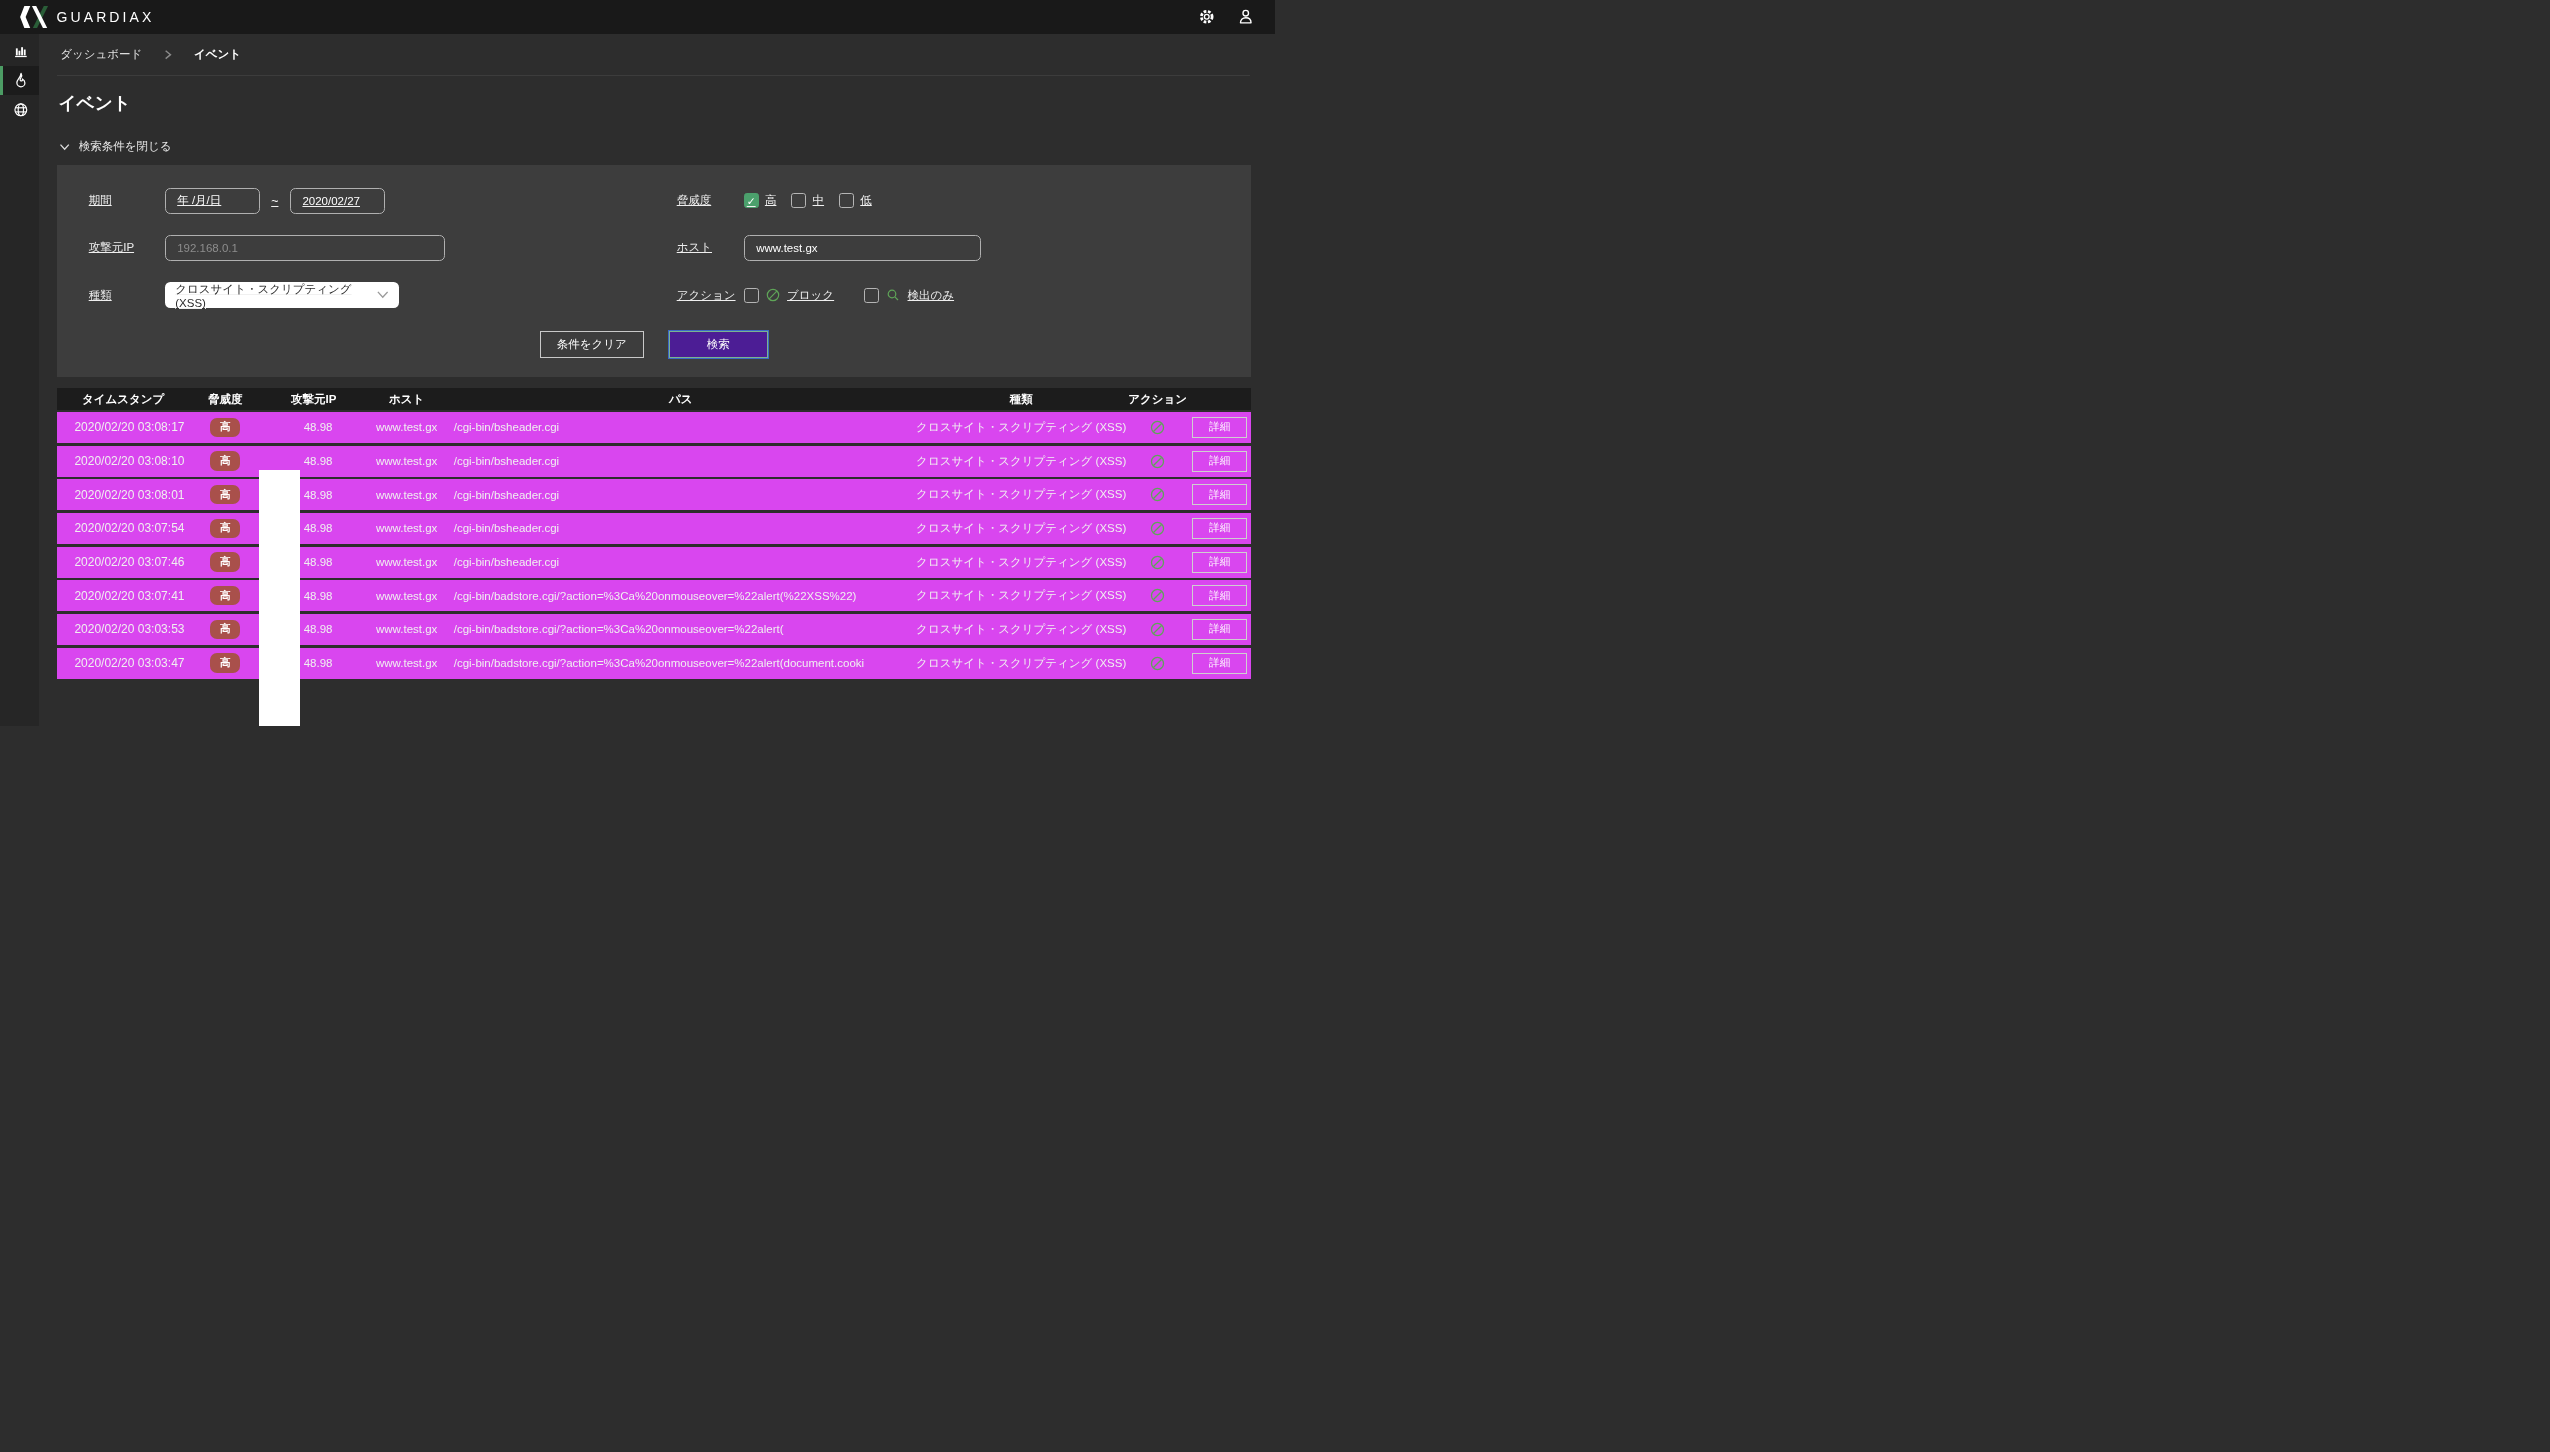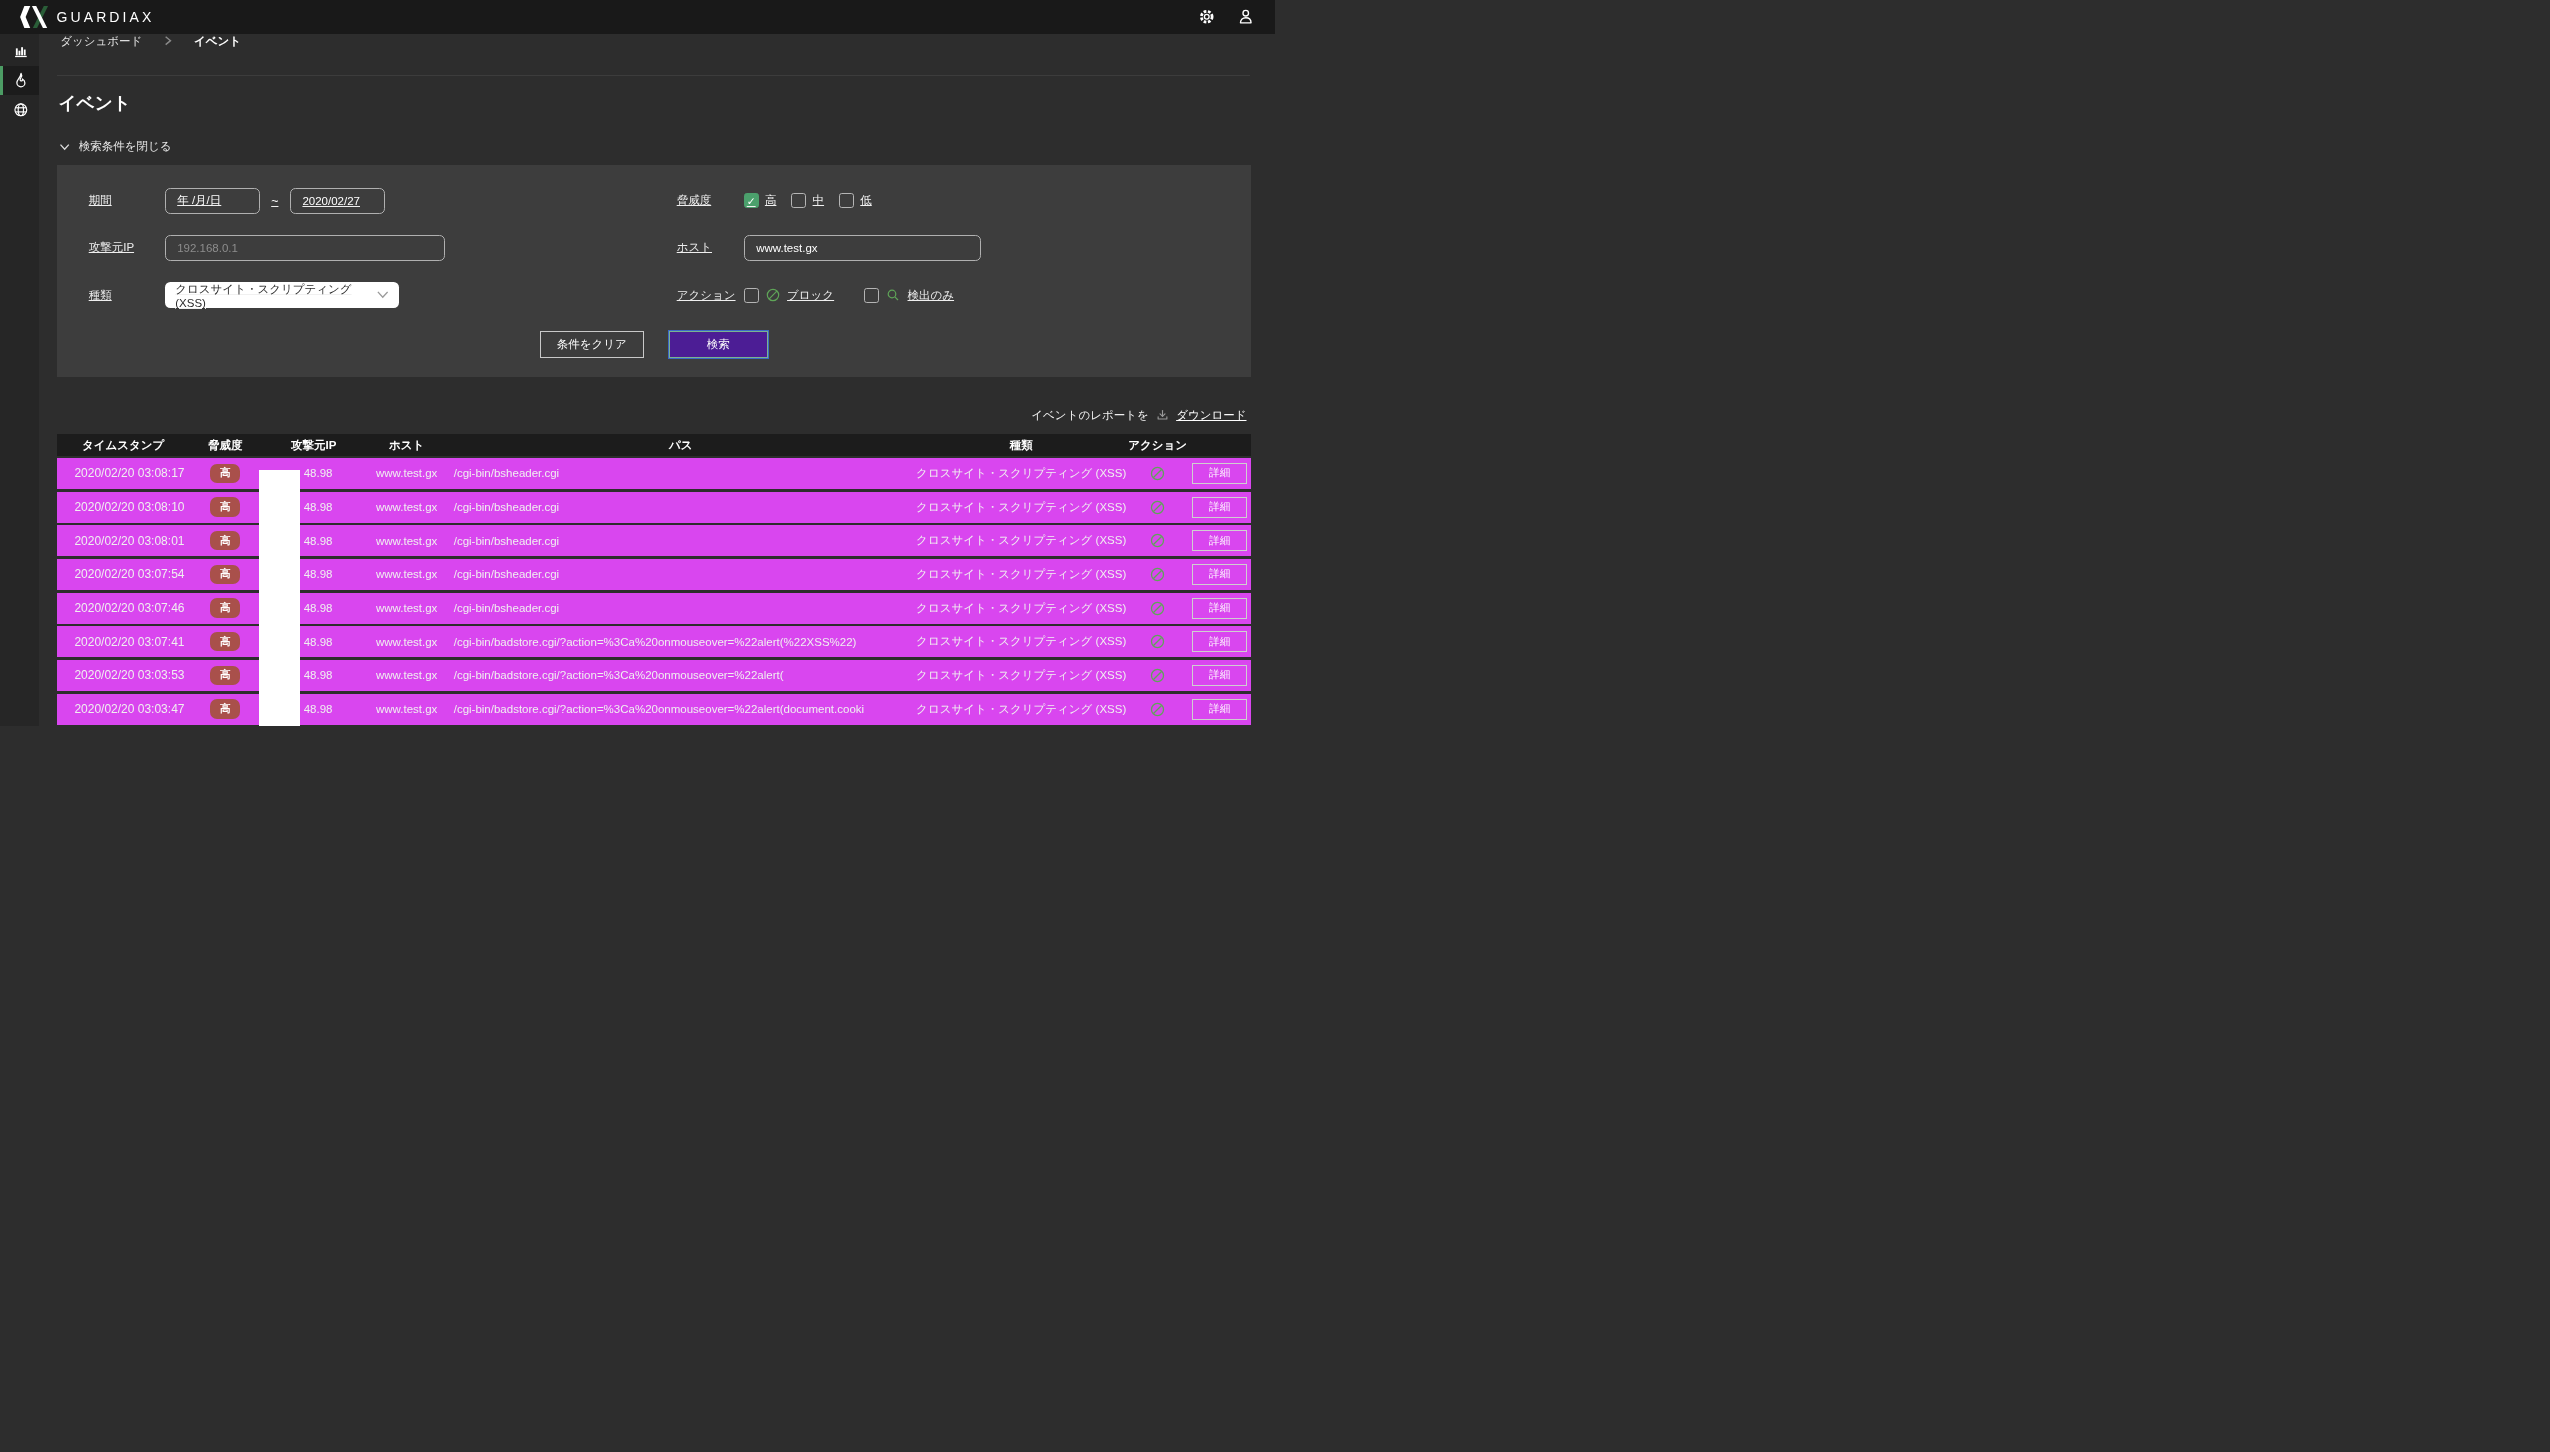--- a/index.html
+++ b/index.html
@@ -24,21 +24,21 @@
     position:fixed; top:34px; left:0; width:39px; height:692px;
     background:#262626; z-index:15; padding-top:1.8px;
   }
   .side-item {
     width:39px; height:29px; display:flex; align-items:center; justify-content:center;
     cursor:pointer; border-left:3.5px solid transparent; margin-bottom:0.9px;
   }
   .side-item.active { background:#1c1c1c; border-left-color:#4c9c64; }
   
   .content { position:absolute; top:34px; left:39px; width:1236px; padding:0 25px 0 17.7px; }
-  .breadcrumb { height:41px; display:flex; gap:21px; padding-left:3.5px; }
+  .breadcrumb { height:41px; display:flex; align-items:center; gap:21px; padding-left:3.5px; }
   .crumb { color:#e3e3e3; cursor:pointer; }
   .crumb.current { font-weight:bold; color:#fff; cursor:default; }
   .divider { height:0.9px; background:#3c3c3c; width:100%; }
   .page-title { font-size:17.7px; font-weight:bold; color:#fff; margin:15px 0 0 1.8px; }
   .filter-toggle { margin:24px 0 0 1.8px; display:inline-flex; align-items:center; gap:7px; cursor:pointer; color:#e8e8e8; }
   
   .panel { margin-top:10.6px; background:#3d3d3d; width:1194px; padding:23px 0 19.5px 32px; }
   .form-grid { display:grid; grid-template-columns:76px 512px 67px 1fr; row-gap:21px; align-items:center;text-decoration:underline; }
   .flabel { color:#ececec; }
   .field-dates { display:flex; align-items:center; gap:11.5px; }
@@ -269,31 +269,20 @@
       </div>
     </div>
 
     <div class="panel-buttons">
       <button class="btn-clear">条件をクリア</button>
       <button class="btn-search">検索</button>
     </div>
   </section>
 
   
-  <div class="report-row">
-    <span>イベントのレポートを</span>
-    <span>
-      <svg width="15" height="15" viewBox="0 0 24 24" fill="none" stroke="#9a9a9a" stroke-width="1.8" stroke-linecap="round" stroke-linejoin="round">
-        <line x1="12" y1="4" x2="12" y2="13"></line>
-        <polyline points="8,9.5 12,13.5 16,9.5"></polyline>
-        <polyline points="5,14 5,17.5 19,17.5 19,14"></polyline>
-      </svg>
-    </span>
-    <a class="report-link">ダウンロード</a>
-  </div>
 
   
   <div class="table-wrap">
     <div class="thead">
       <div class="th">タイムスタンプ</div>
       <div class="th">脅威度</div>
       <div class="th">攻撃元IP</div>
       <div class="th">ホスト</div>
       <div class="th">パス</div>
       <div class="th">種類</div>

